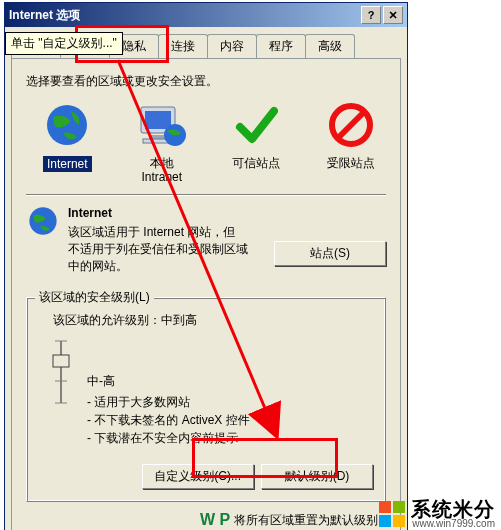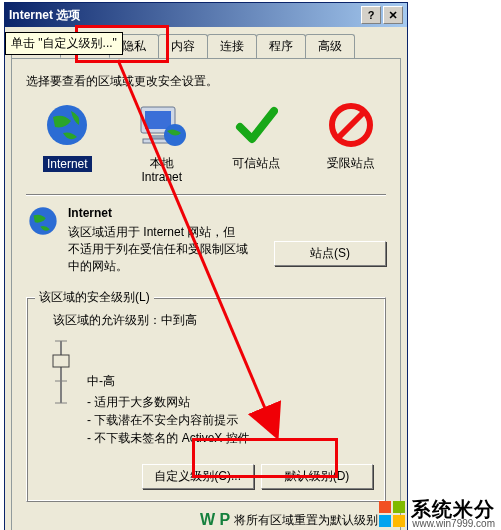--- a/index.html
+++ b/index.html
@@ -218,22 +218,22 @@
     <div class="btns">
       <div class="wbtn">?</div>
       <div class="wbtn">✕</div>
     </div>
   </div>
 
   <div class="tabs-row">
     <div class="tab">常规</div>
     <div class="tab active">安全</div>
     <div class="tab">隐私</div>
+    <div class="tab">连接</div>
     <div class="tab">内容</div>
-    <div class="tab">连接</div>
     <div class="tab">程序</div>
     <div class="tab">高级</div>
   </div>
 
   <div class="tab-panel">
     <div class="section-label">选择要查看的区域或更改安全设置。</div>
 
     <div class="zones">
       <div class="zone">
         <div class="icon-wrap">
@@ -306,22 +306,22 @@
           <line x1="14" y1="4" x2="14" y2="66" stroke="#808080" stroke-width="2"></line>
           <line x1="8" y1="4" x2="20" y2="4" stroke="#808080"></line>
           <line x1="8" y1="24" x2="20" y2="24" stroke="#808080"></line>
           <line x1="8" y1="44" x2="20" y2="44" stroke="#808080"></line>
           <line x1="8" y1="66" x2="20" y2="66" stroke="#808080"></line>
           <rect x="6" y="18" width="16" height="12" fill="#ece9d8" stroke="#404040"></rect>
         </svg>
         <div class="level-text">
           <div class="lvl">中-高</div>
           <div class="bul">- 适用于大多数网站</div>
+          <div class="bul">- 不下载未签名的 ActiveX 控件</div>
           <div class="bul">- 下载潜在不安全内容前提示</div>
-          <div class="bul">- 不下载未签名的 ActiveX 控件</div>
         </div>
       </div>
       <div class="btn-row">
         <span class="btn">自定义级别(C)...</span>
         <span class="btn">默认级别(D)</span>
       </div>
     </div>
 
     <div class="reset-row">将所有区域重置为默认级别</div>
   </div>

